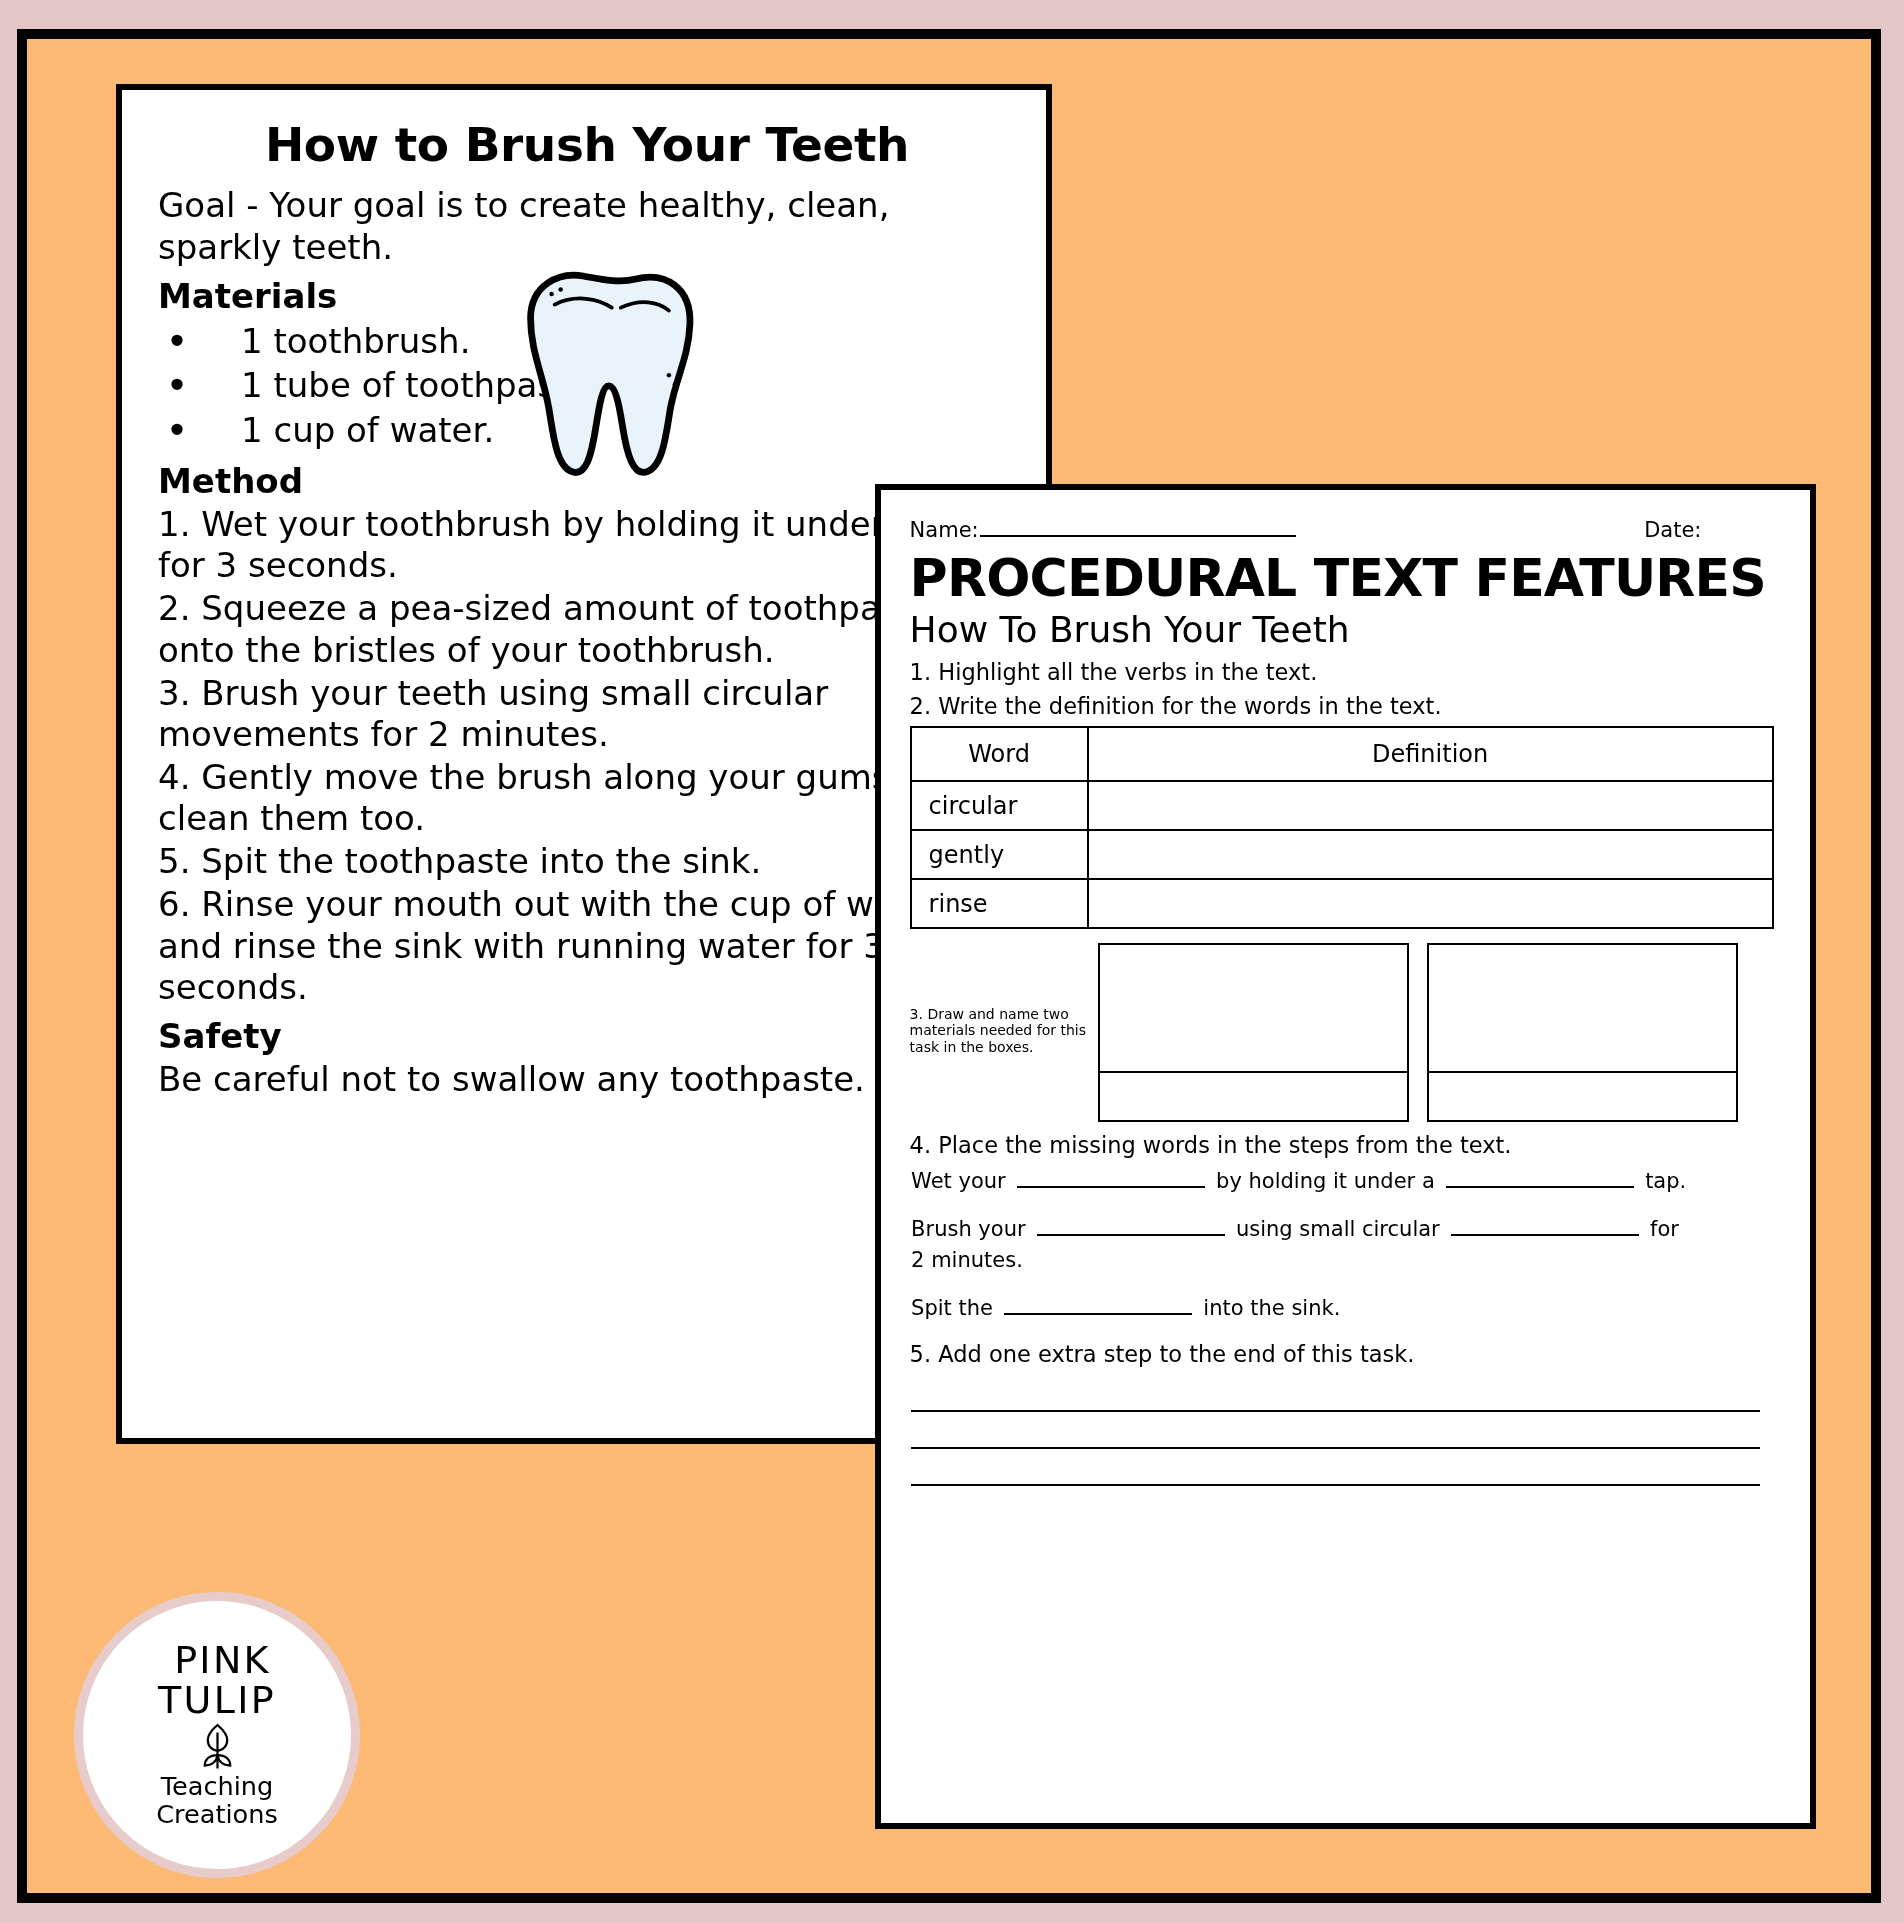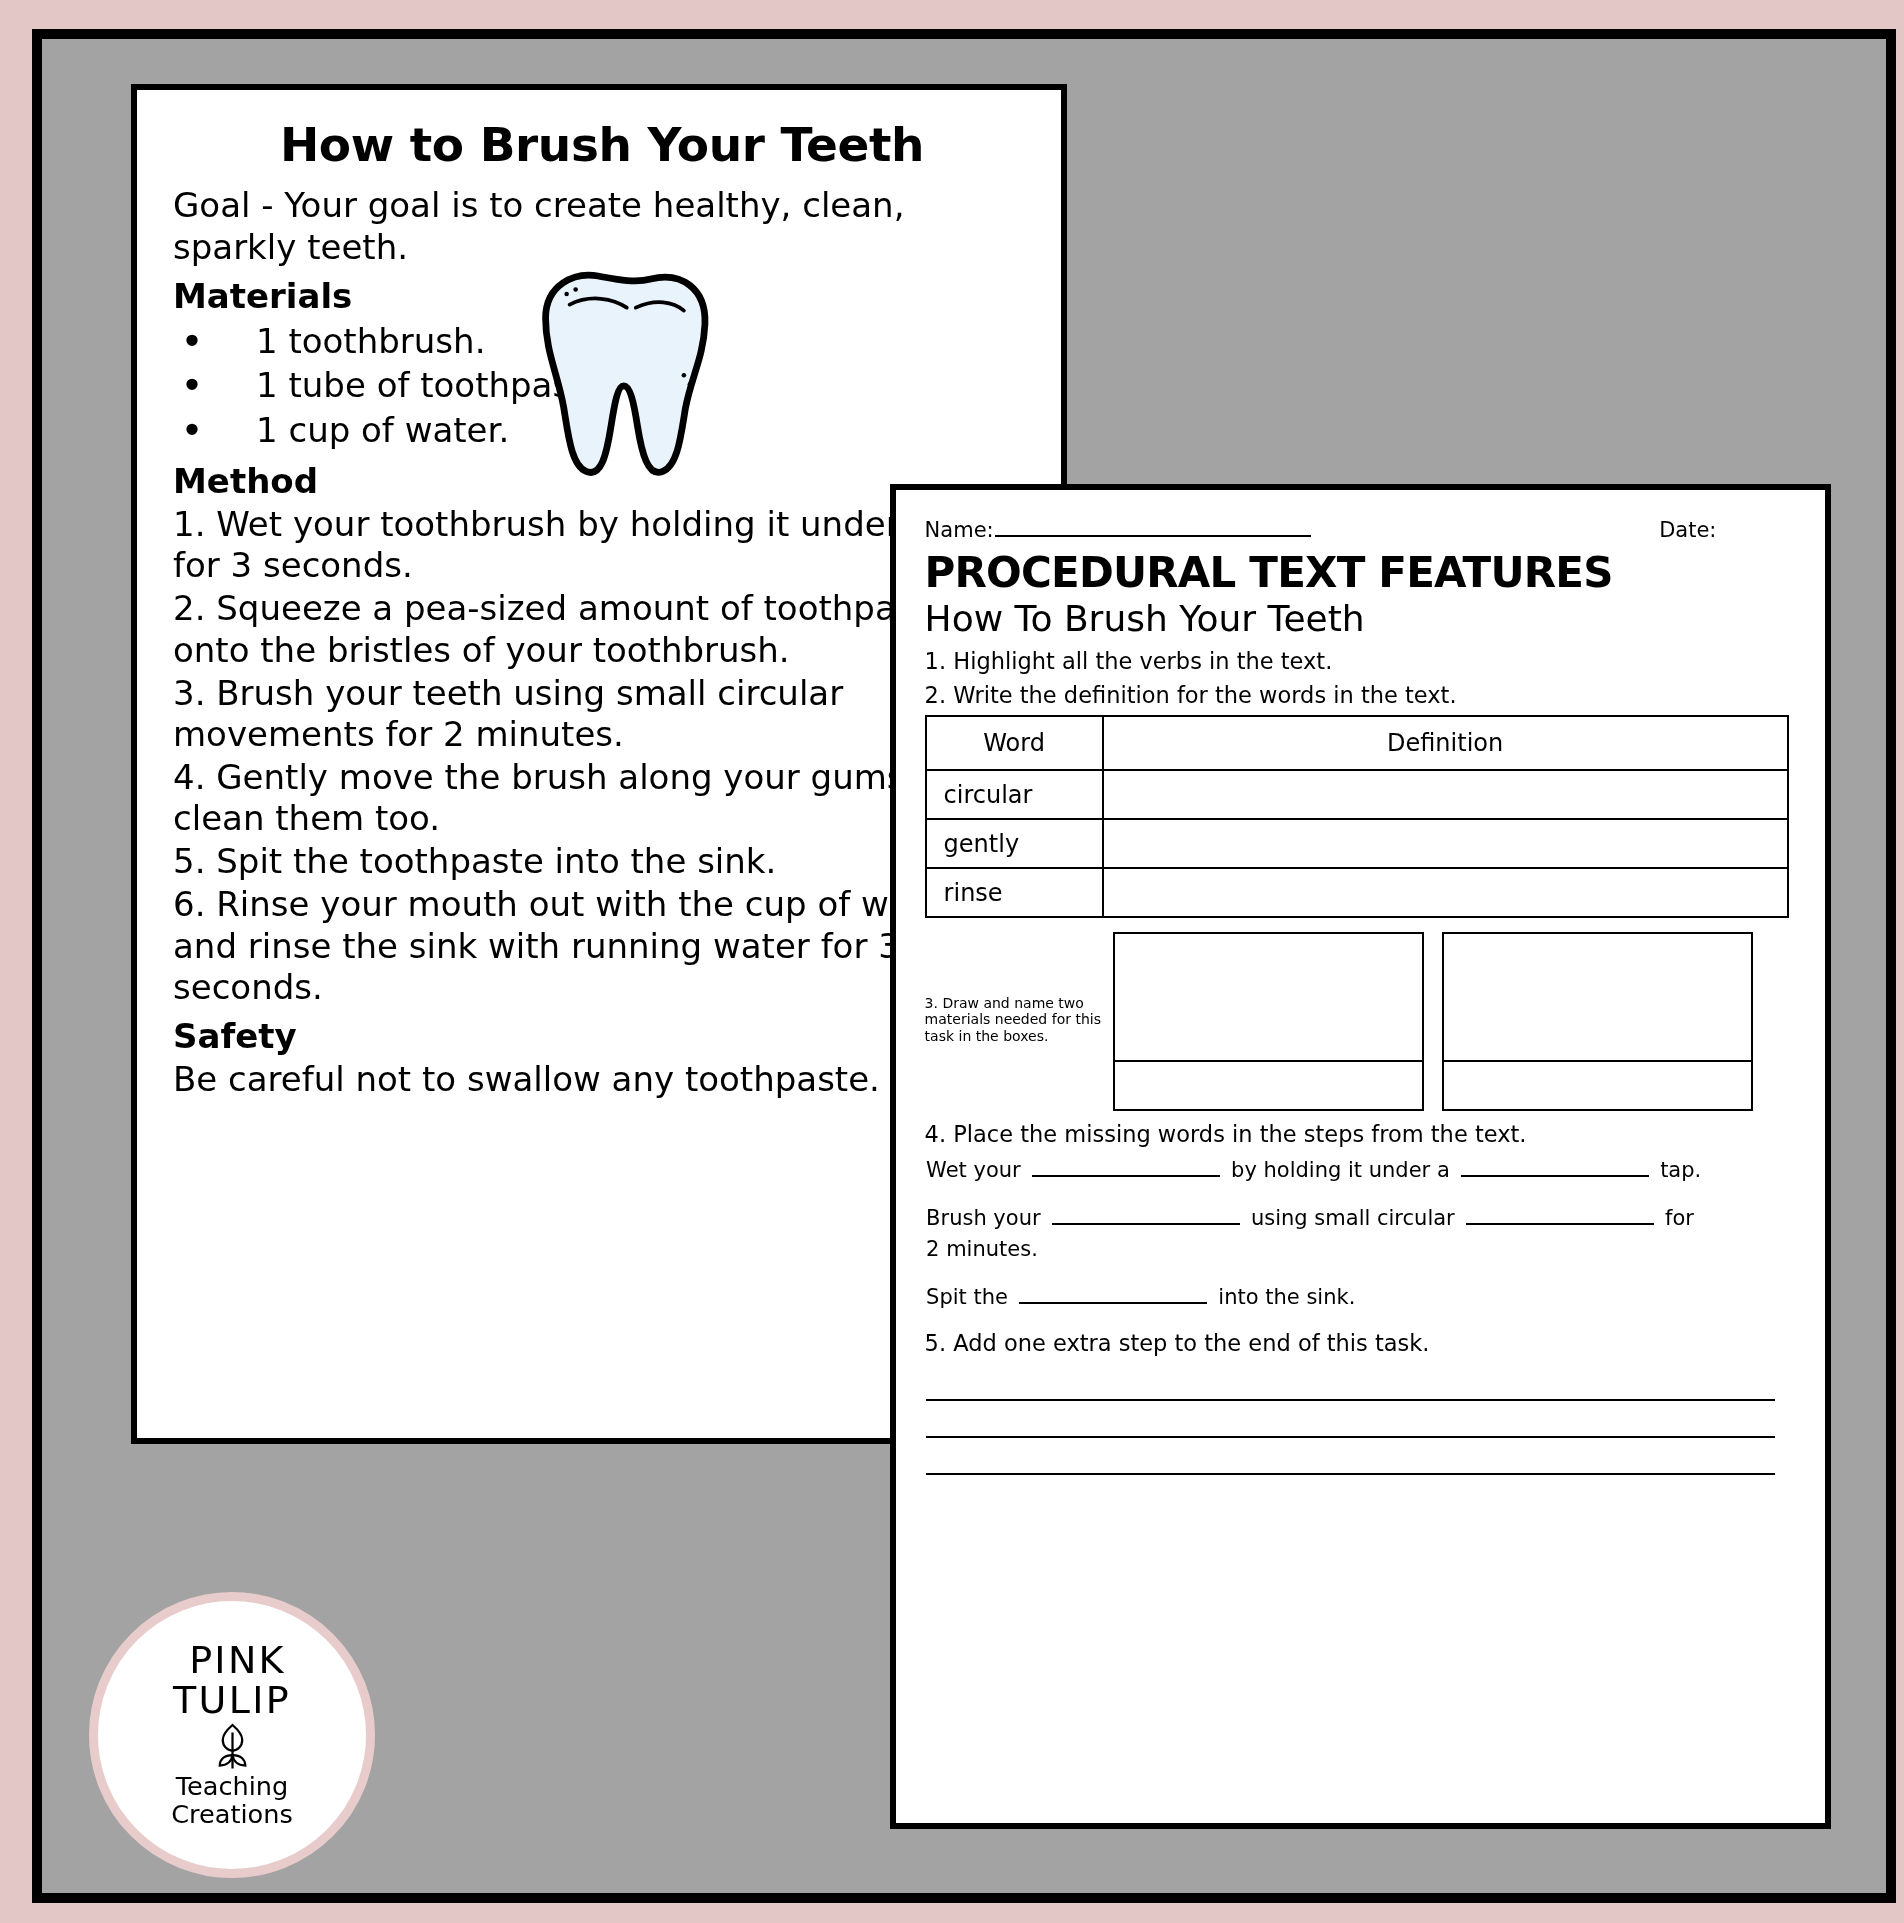--- a/index.html
+++ b/index.html
@@ -17,25 +17,25 @@
   
   .mat {
     position: absolute;
     left: 0; top: 0;
     width: 1904px; height: 1924px;
     background: #e3c7c7;
   }
   
   .page {
     position: absolute;
-    left: 32px;
+    left: 17px;
     top: 28.6px;
     width: 1864px;
     height: 1874px;
-    background: #a3a3a3;
+    background: #fdba74;
     border: 10.5px solid #000000;
     box-sizing: border-box;
   }
 
   
   .back-sheet {
     position: absolute;
     left: 89px;
     top: 45px;
     width: 936px;
@@ -123,21 +123,21 @@
   .name-label { white-space: nowrap; }
   .name-rule {
     border-bottom: 2.3px solid #000;
     width: 316px;
     margin-left: 1.5px;
     height: 19.5px;
   }
   .date-label { margin-left: auto; margin-right: 83px; white-space: nowrap; }
 
   .ws-title {
-    font-size: 42px;
+    font-size: 52px;
     font-weight: bold;
     letter-spacing: -0.8px;
     color: #000;
     margin: 1.5px 0 0 3px;
   }
   .ws-sub {
     font-size: 36px;
     color: #000;
     margin: 1.5px 0 9px 3px;
   }

